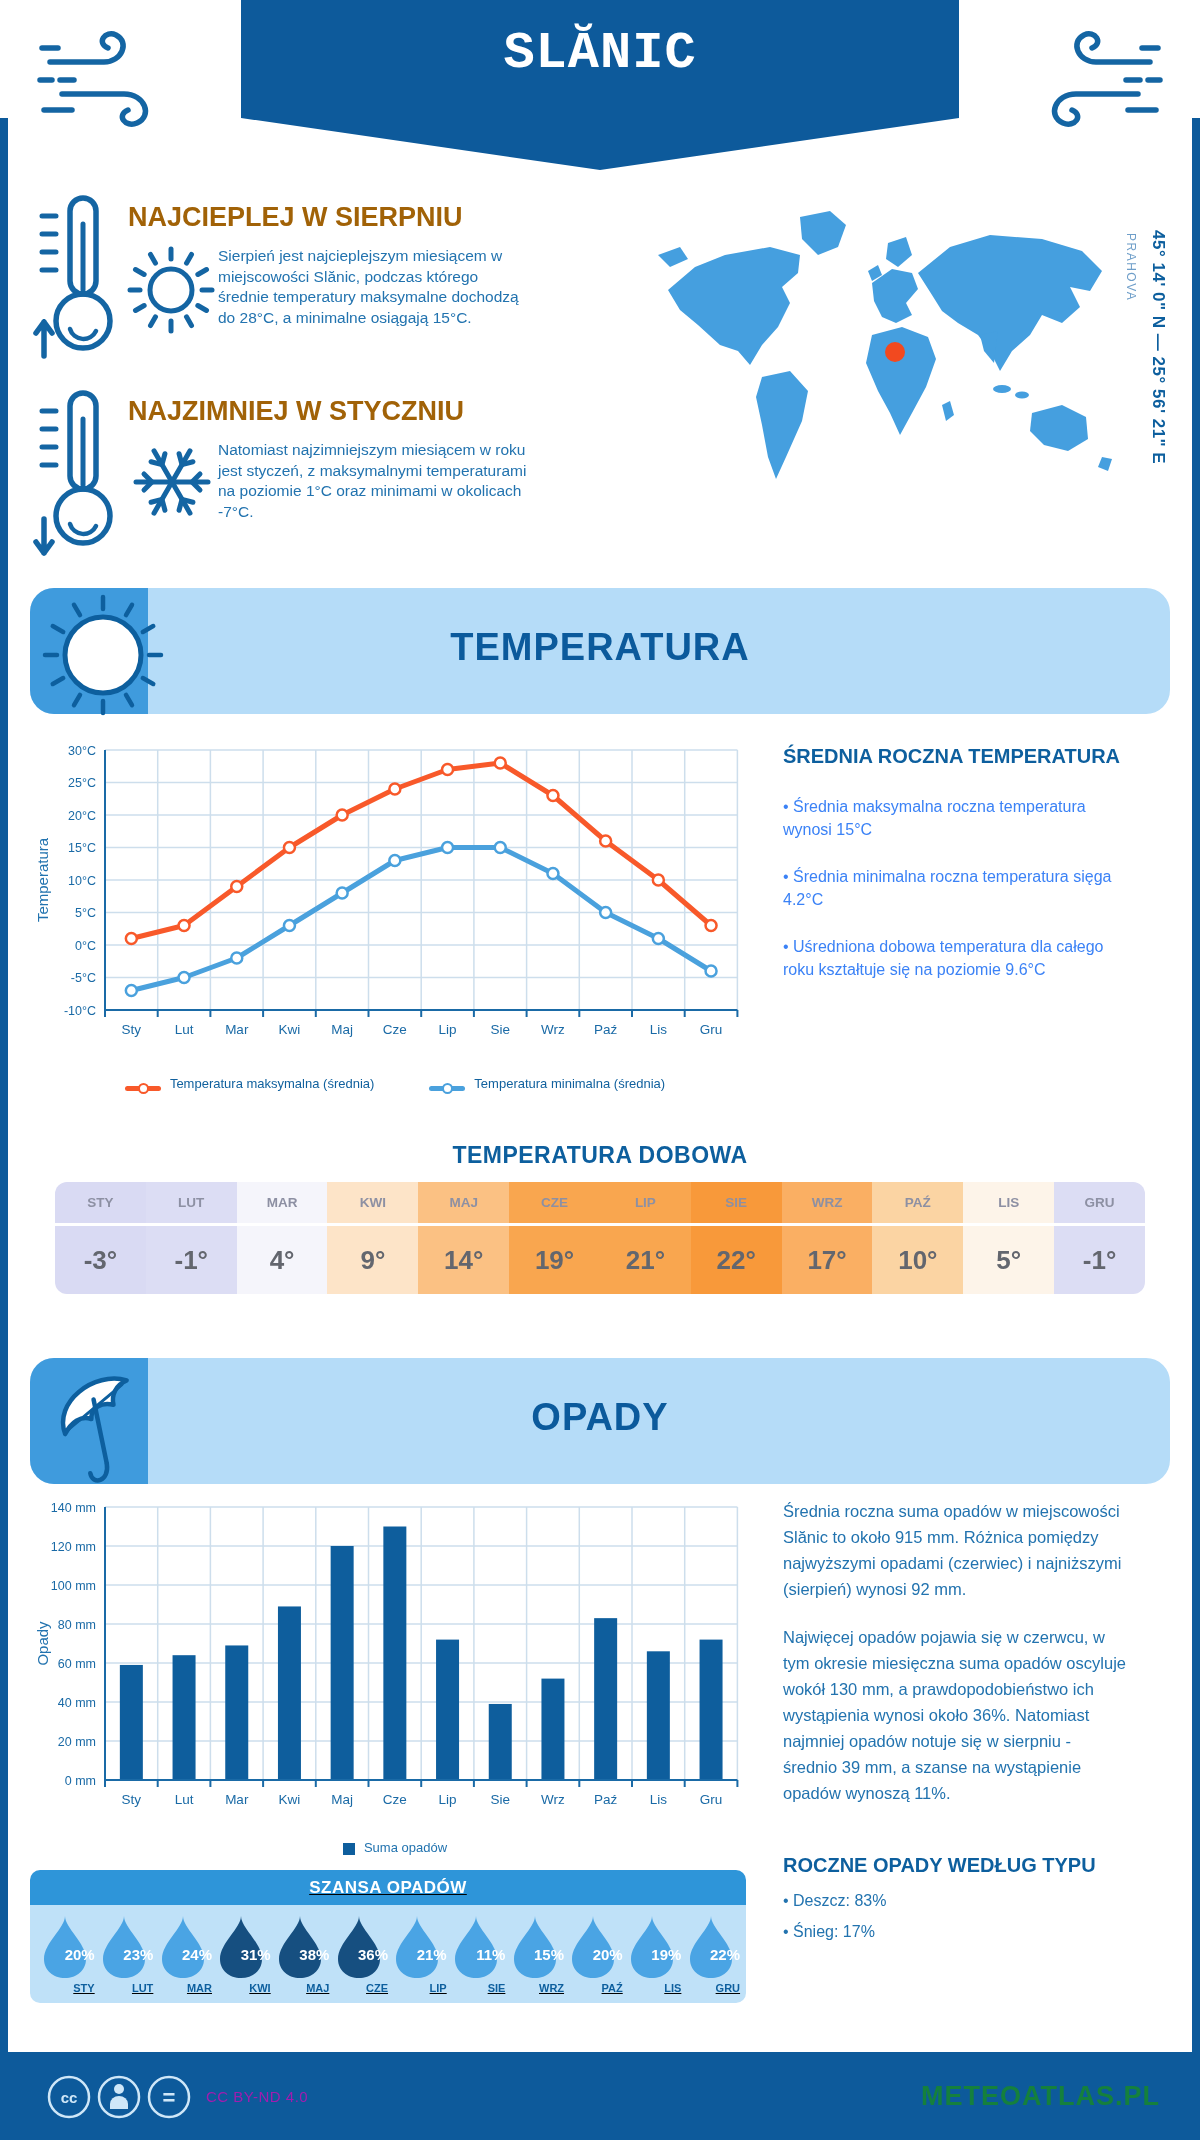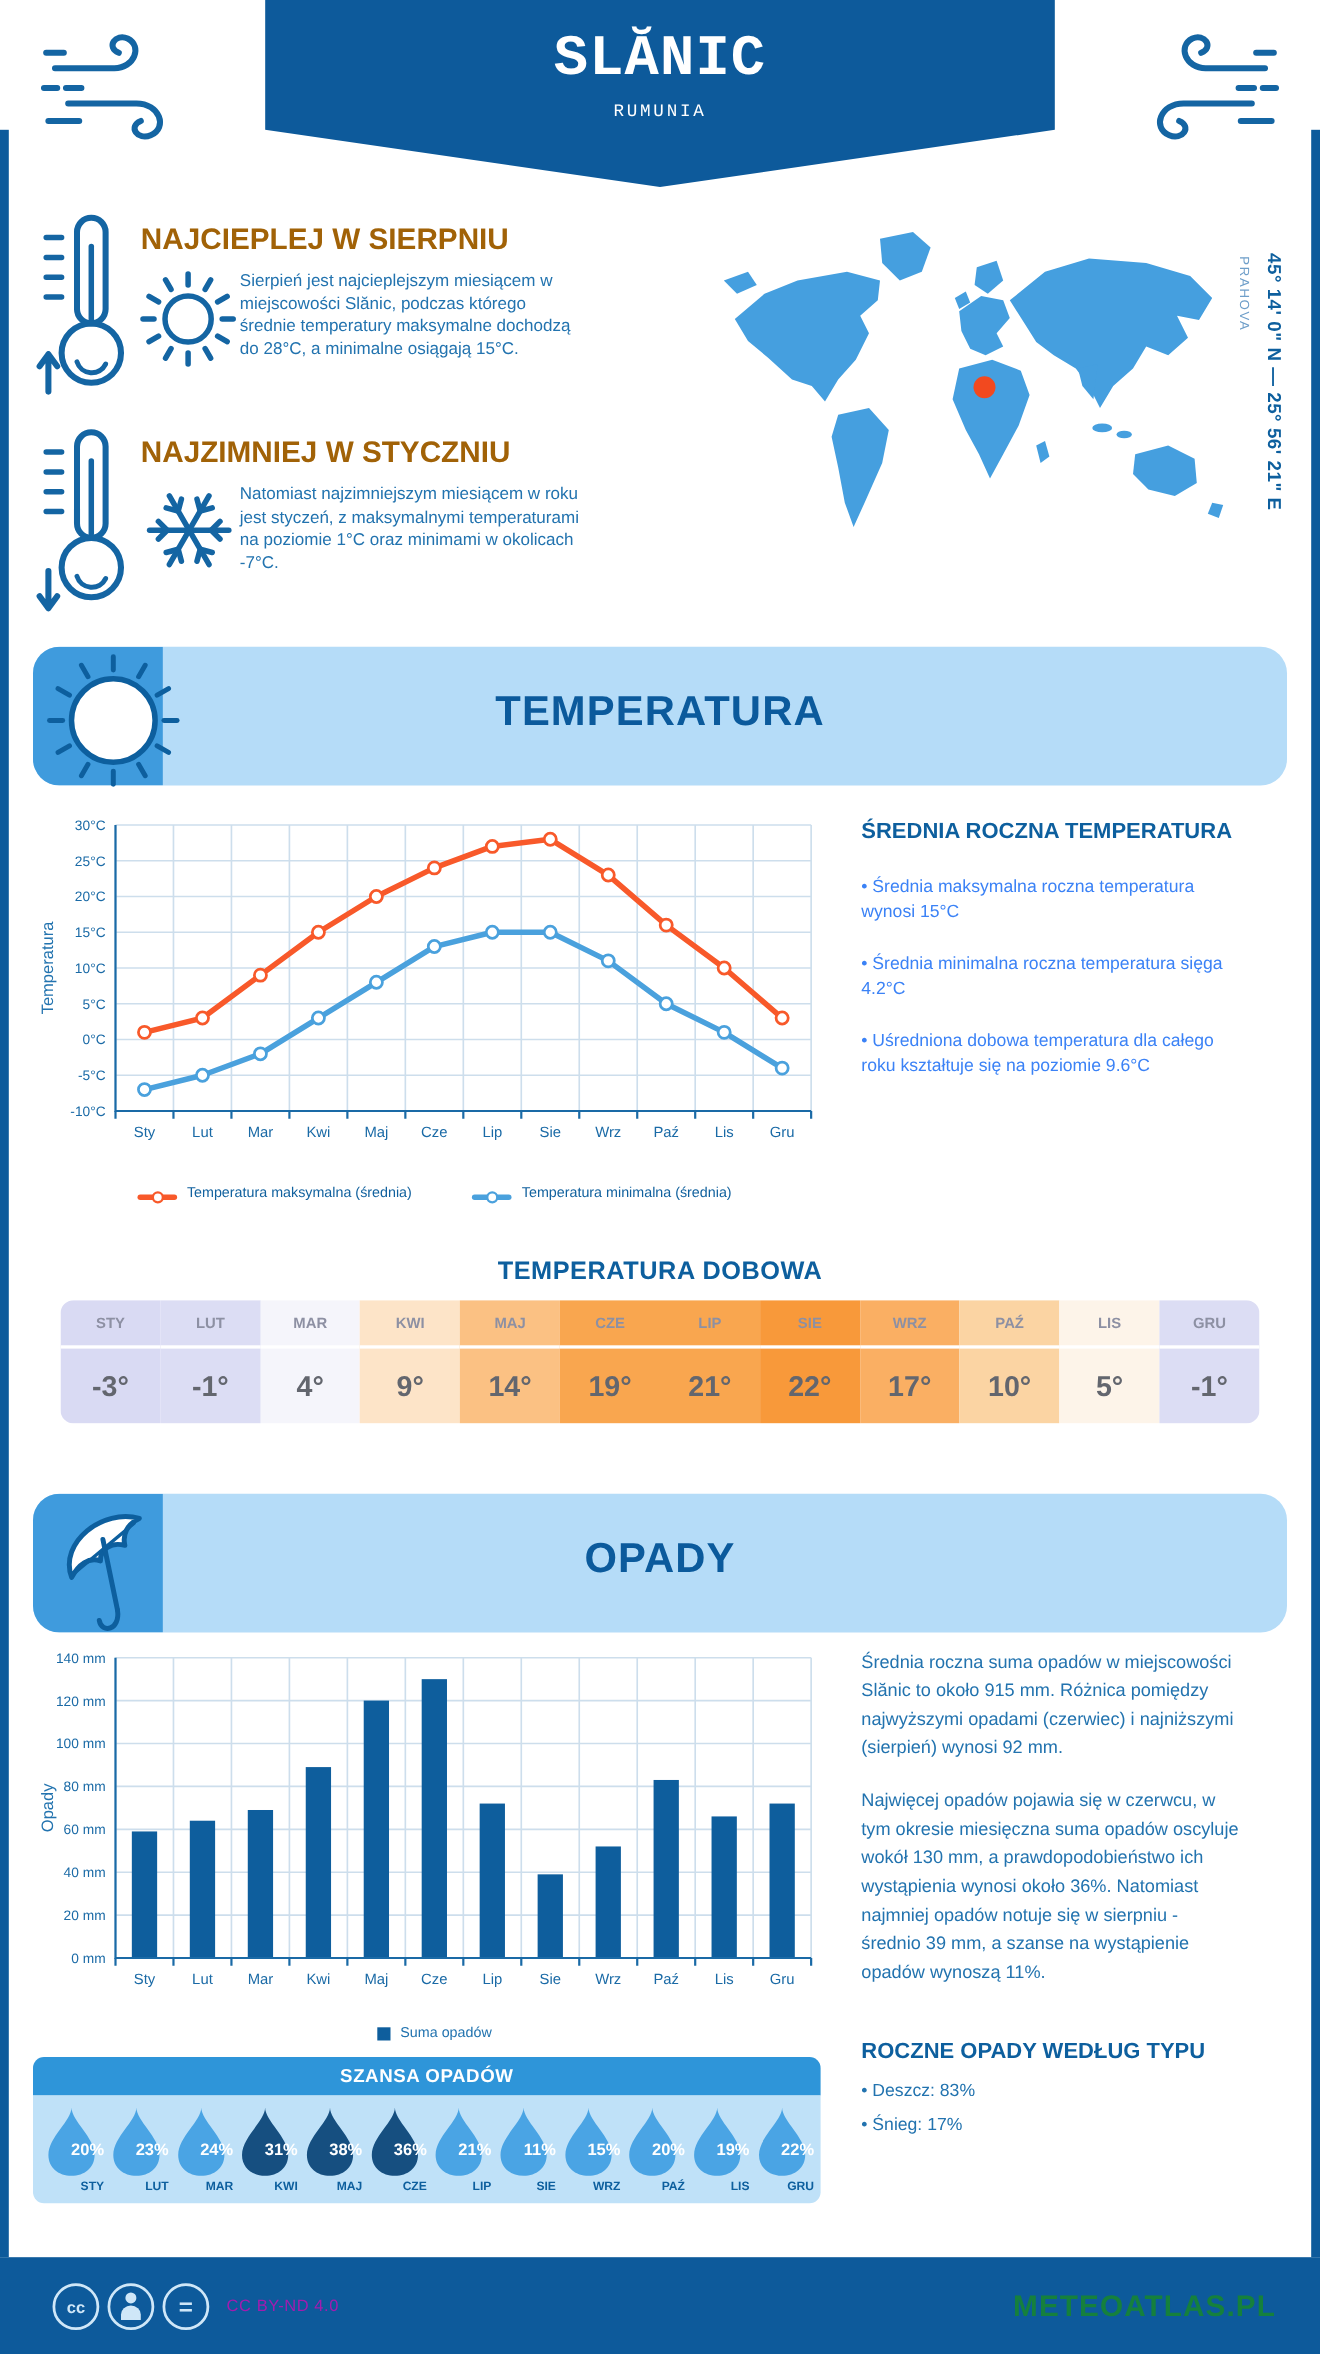--- a/index.html
+++ b/index.html
@@ -61,37 +61,36 @@
                font-size:23px;font-weight:800;color:#0d5f9e;letter-spacing:.5px;}
   .daily{position:absolute;left:55px;top:1182px;width:1090px;height:112px;display:flex;
          border-radius:12px;overflow:hidden;}
   .day-col{flex:1;display:flex;flex-direction:column;}
   .day-col .m{height:41px;display:flex;align-items:center;justify-content:center;
               font-size:13.5px;font-weight:bold;color:#8d90a3;border-bottom:3px solid #fff;}
   .day-col .v{flex:1;display:flex;align-items:center;justify-content:center;
               font-size:26px;font-weight:bold;color:#63666e;}
 
   
-  .chance{position:absolute;left:30px;top:1870px;width:716px;}
+  .chance{position:absolute;left:30px;top:1870px;width:716px;text-decoration:underline;}
   .chance-head{height:35px;background:#2e95d9;border-radius:10px 10px 0 0;display:flex;
                align-items:center;justify-content:center;color:#fff;font-weight:800;
                font-size:17px;letter-spacing:.5px;}
   .chance-body{background:#bfe1f8;border-radius:0 0 10px 10px;display:flex;padding:10px 6px 9px;}
   .drop-cell{flex:1;position:relative;text-align:right;}
   .drop-pct{position:absolute;left:0;right:0;top:31px;color:#fff;font-weight:bold;font-size:15px;}
   .drop-mon{margin-top:3px;font-size:11px;font-weight:bold;color:#0d5f9e;}
 </style>
 </head>
 <body>
 
 <div class="page">
 
   <div class="banner">
     <h1>SLĂNIC</h1>
-    <div class="sub">RUMUNIA</div>
   </div>
 
   <svg class="abs" style="left:34px;top:20px;" width="144" height="112" viewBox="0 0 144 112">
     <g fill="none" stroke="#1465a3" stroke-width="5.5" stroke-linecap="round">
       <path d="M8 28 h16"></path>
       <path d="M16 42 h54 c18 0 26 -20 12 -27 c-11 -5 -20 8 -8 13"></path>
       <path d="M6 60 h12 M26 60 h14"></path>
       <path d="M28 74 h62 c21 0 29 22 13 29 c-12 5 -21 -8 -9 -13"></path>
       <path d="M10 90 h28"></path>
     </g>

